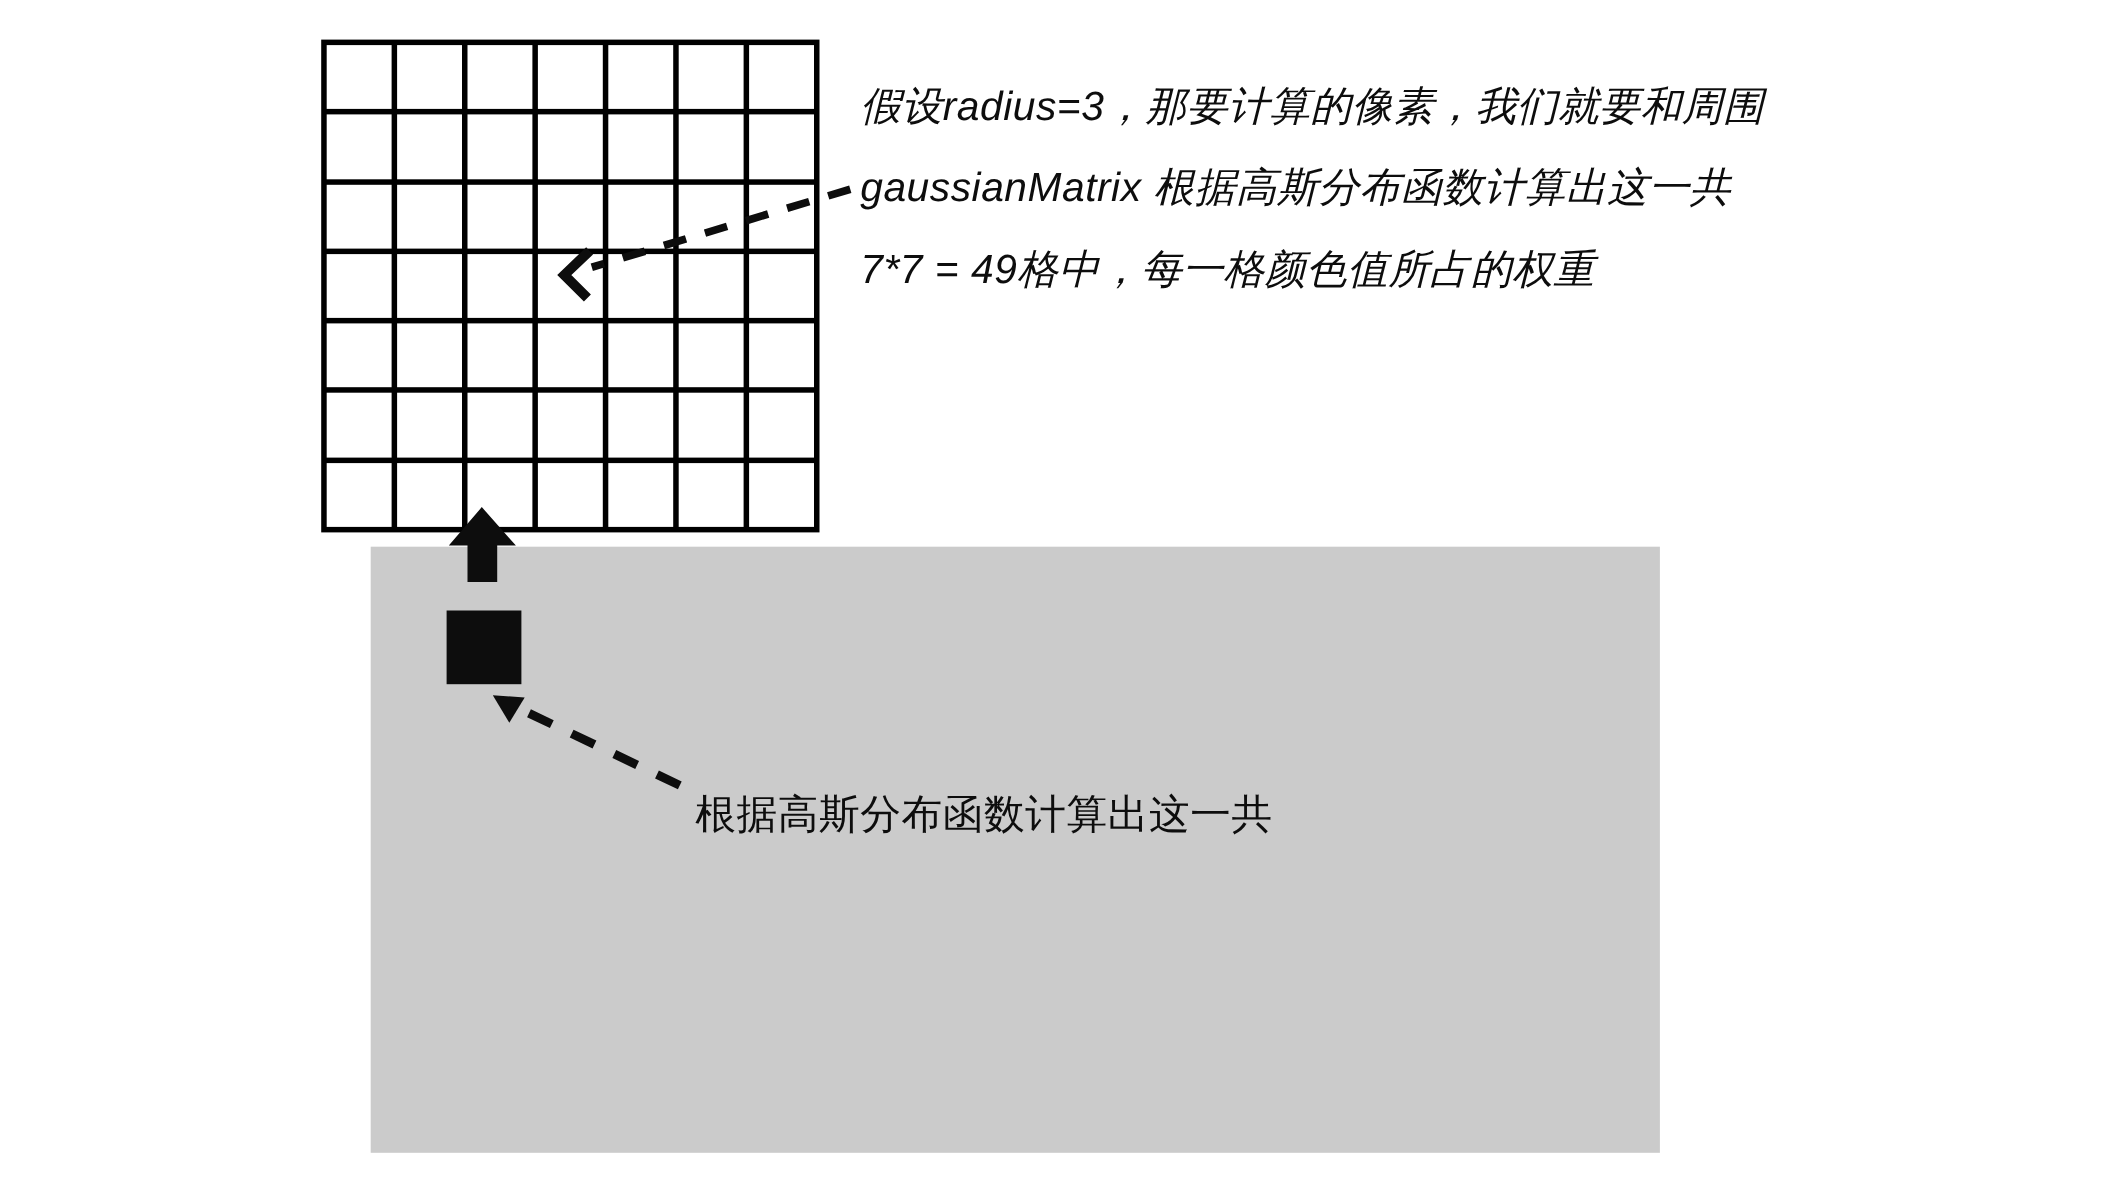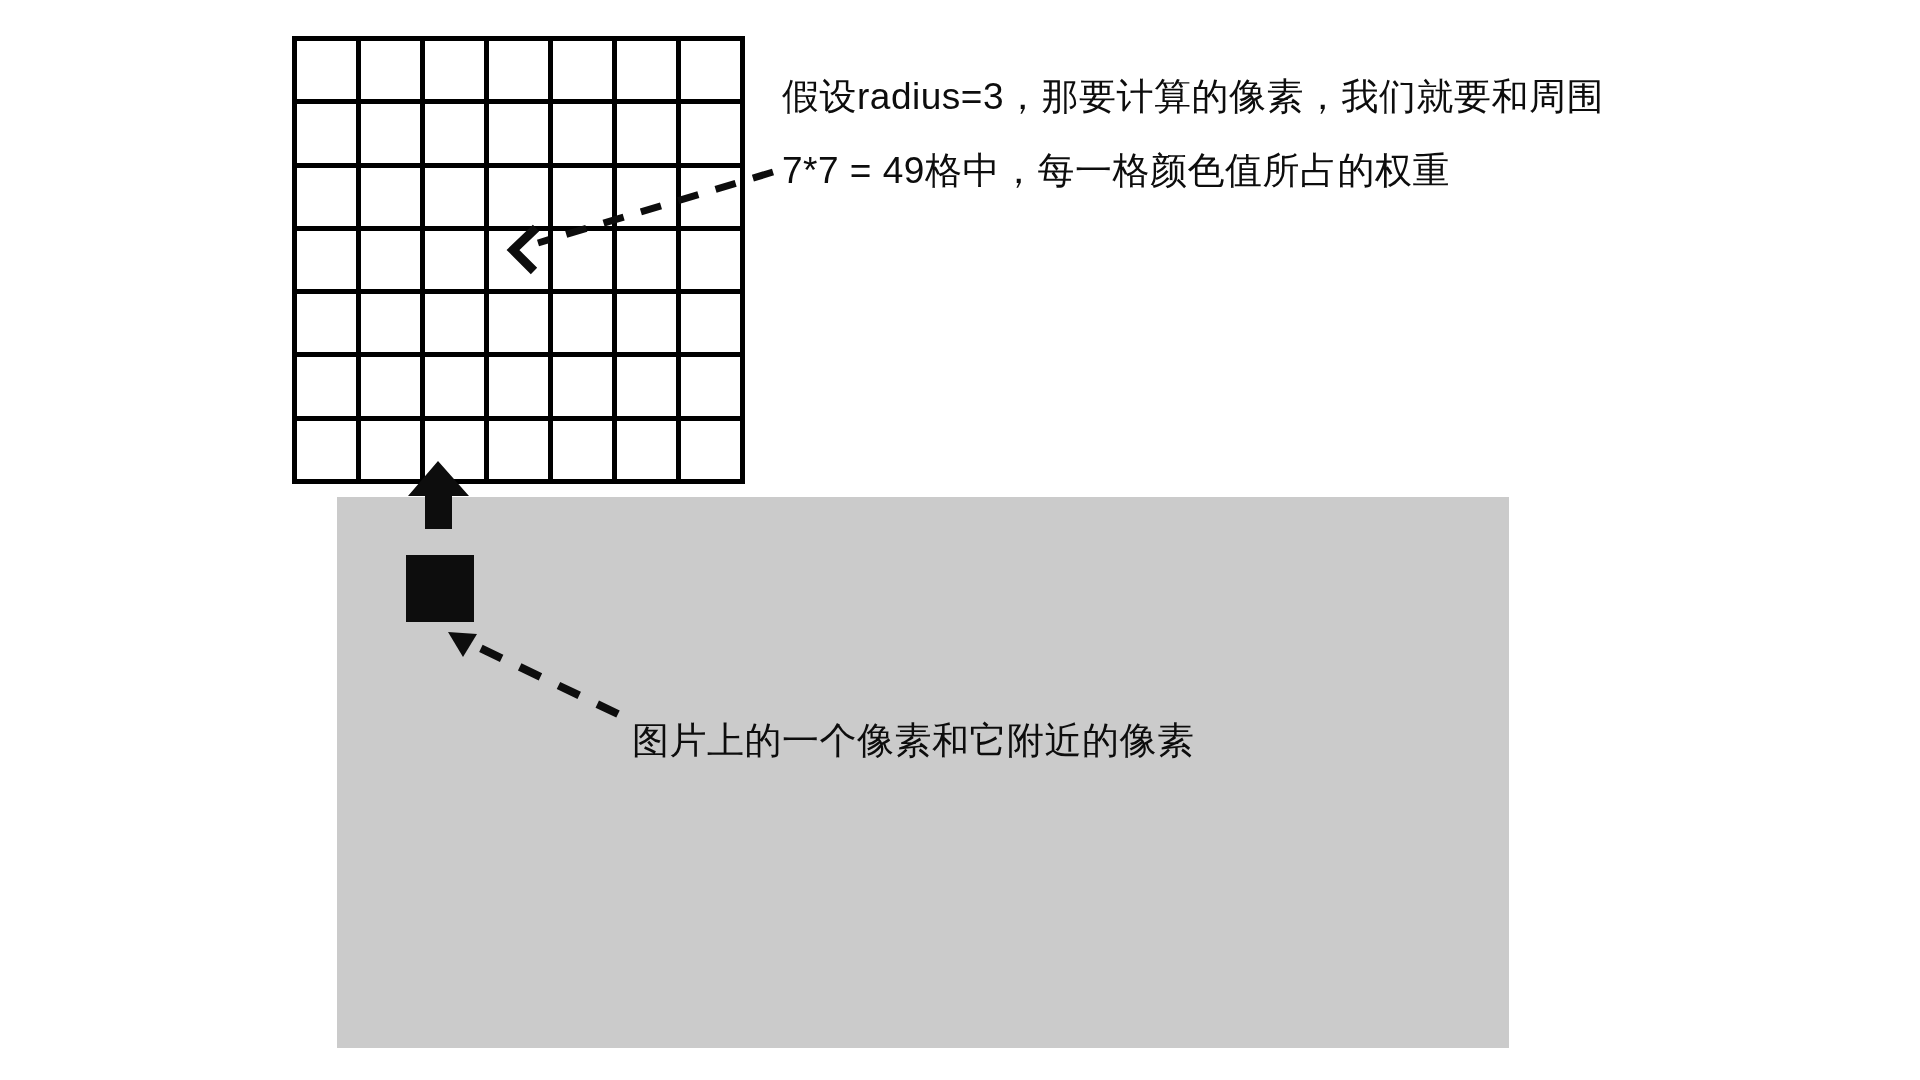--- a/index.html
+++ b/index.html
@@ -38,20 +38,21 @@
   
   .explain-text{
     position:absolute;
     left:782px; top:60px;
     width:950px;
     font-size:37px;
     line-height:74px;
     letter-spacing:0.5px;
     color:var(--ink);
     white-space:nowrap;
+    font-style:italic;
   }
 
   
   .image-region{
     position:absolute;
     left:337px; top:497px;
     width:1172px; height:551px;
     background:var(--gray-region);
   }
 
@@ -149,28 +150,29 @@
       <div class="cell"></div>
       <div class="cell"></div>
       <div class="cell"></div>
       <div class="cell"></div>
       <div class="cell"></div>
       <div class="cell"></div>
     </div>
 
   <div class="explain-text">
     <div>假设radius=3，那要计算的像素，我们就要和周围</div>
+    <div>gaussianMatrix 根据高斯分布函数计算出这一共</div>
     <div>7*7 = 49格中，每一格颜色值所占的权重</div>
   </div>
 
   <div class="image-region"></div>
 
   <div class="pixel-square"></div>
 
-  <div class="pixel-label">图片上的一个像素和它附近的像素</div>
+  <div class="pixel-label">根据高斯分布函数计算出这一共</div>
 
   <svg class="overlay" viewBox="0 0 1920 1080" xmlns="http://www.w3.org/2000/svg">
 
     <line class="dash-line" x1="773" y1="172" x2="538" y2="243"></line>
     <path class="chevron-head" d="M536,228 L513,250 L534,271"></path>
 
     <polygon class="solid-fill" points="438,461 469,496 452,496 452,529 425,529 425,496 408,496"></polygon>
 
     <line class="dash-line thick" x1="618" y1="714" x2="476" y2="646"></line>
     <polygon class="solid-fill" points="448,632 477,634 463,657"></polygon>

